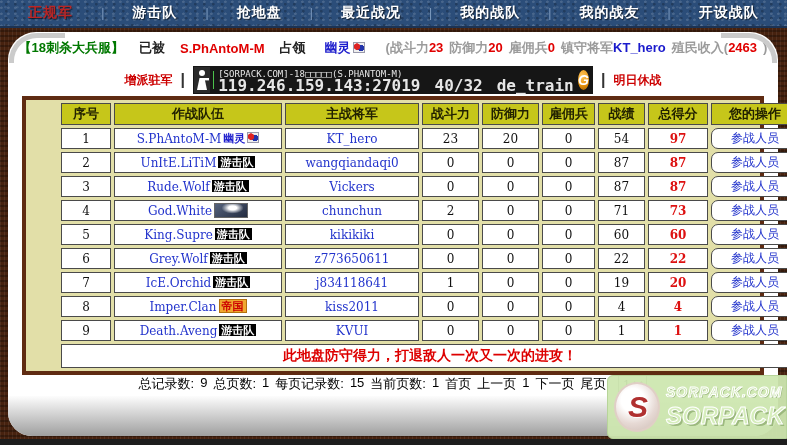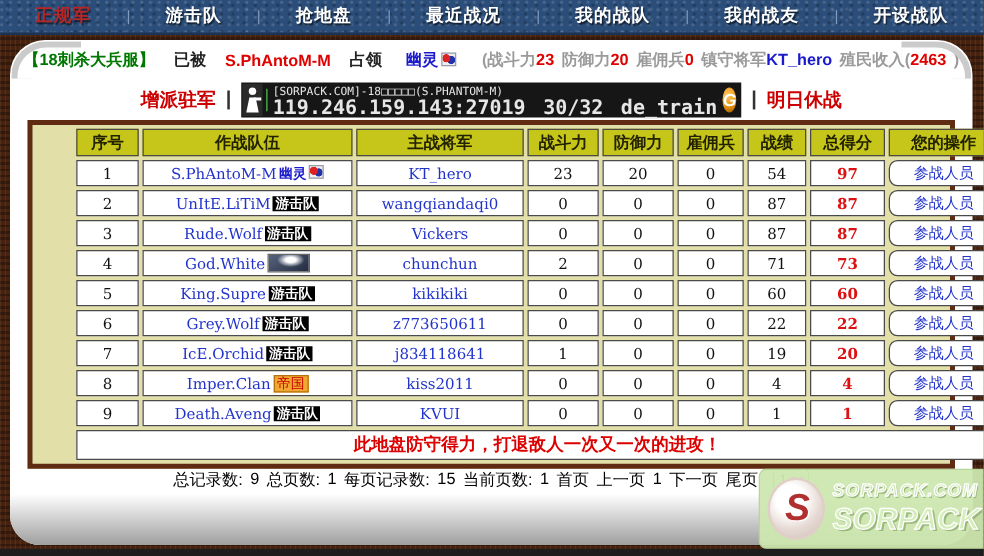--- a/index.html
+++ b/index.html
@@ -44,21 +44,21 @@
   .stat-label { color:#9b9b9b; margin-left:6px; }
   .stat-num  { color:#e00000; }
   .stat-link { color:#1a1acc; cursor:pointer; }
   .ghost-badge { color:#1a1acc; font-weight:bold; margin-left:4px; cursor:pointer; }
   .ghost-icon { display:inline-block; width:12px; height:11px; vertical-align:-1px; margin-left:2px;
     background: radial-gradient(circle at 30% 40%, #d22 0 3px, transparent 3.5px),
                 radial-gradient(circle at 70% 55%, #23a 0 3px, transparent 3.5px), #eee;
     border:1px solid #99a; }
   
   .armybar { height:32px; display:flex; align-items:center; justify-content:center; gap:8px; }
-  .red-link { color:#cc0000; font-weight:bold; font-size:15px; cursor:pointer; white-space:nowrap; }
+  .red-link { color:#cc0000; font-weight:bold; font-size:12px; cursor:pointer; white-space:nowrap; }
   .bar-div { color:#333; font-weight:bold; }
   .gt-banner { display:flex; align-items:center; background:#161616; height:28px; width:400px; padding:1px 4px 1px 1px; cursor:pointer; }
   .gt-icon { width:24px; height:26px; background:#2a2a2a; display:flex; align-items:center; justify-content:center; }
   .gt-bar { width:5px; height:18px; background:#4cc14c; margin:0 5px 0 3px; }
   .gt-text { flex:1; color:#e6e6e6; font-family:"DejaVu Sans Mono", monospace; line-height:12px; }
   .gt-line1 { font-size:9px; letter-spacing:0; }
   .gt-line2 { font-size:16px; font-weight:bold; display:flex; gap:14px; }
   .gt-spark { width:58px; height:20px; }
   .gt-logo { width:20px; height:20px; border-radius:50%; margin-left:2px;
     background:radial-gradient(circle at 35% 30%, #ffc65e, #e8920a 60%, #9c5e05);
@@ -69,21 +69,21 @@
   }
   table { width:100%; border-collapse:separate; border-spacing:3px 3px; table-layout:fixed;padding-left:32px; }
   th, td { border:1px solid #4a4a4a; text-align:center; overflow:hidden; white-space:nowrap; }
   th { background:#c6c61a; color:#222200; font-size:13px; font-weight:bold; height:22px; }
   td { background:#ffffff; height:21px; font-size:12px; font-family:"DejaVu Serif", serif; color:#111; }
   td.c-blue { color:#2233cc; cursor:pointer; }
   td.c-score { color:#dd1111; font-weight:bold; }
   td.c-action { font-family:"Liberation Sans", sans-serif; color:#2233cc; cursor:pointer;border-radius:7px; }
   .badge { font-family:"Liberation Sans", sans-serif; font-size:11px; margin-left:2px; vertical-align:1px; }
   .badge-black { background:#000; color:#fff; padding:0 2px; font-weight:bold; }
-  .badge-empire { background:#f0a830; color:#cc0000; border:1px solid #b3720e; padding:0 2px; font-weight:normal; }
+  .badge-empire { background:#f0a830; color:#cc0000; border:1px solid #b3720e; padding:0 2px; font-weight:bold; }
   .badge-img { display:inline-block; width:34px; height:15px; vertical-align:-3px;
     background: radial-gradient(ellipse at 55% 30%, #ffffff 0 4px, rgba(255,255,255,.55) 7px, transparent 11px),
                 linear-gradient(145deg,#56637d,#232c40); border:1px solid #666; }
   td.msg { color:#dd0000; font-weight:bold; font-size:14px; font-family:"Liberation Sans", sans-serif; height:24px; }
   
   .pagination { height:24px; display:flex; align-items:flex-start; justify-content:center; gap:6px;
     font-size:13px; color:#000; border-bottom:2px solid #2f4f2f; margin:0 14px; white-space:nowrap; }
   .pg-link { cursor:pointer; }
   .pg-select { font-size:11px; height:18px; margin-left:6px; }
   
@@ -147,21 +147,21 @@
             <circle cx="8" cy="4" r="3" fill="#fff"></circle>
             <path d="M3 21 L5.5 9 L10.5 9 L13 21 Z" fill="#fff"></path>
             <rect x="9" y="9" width="6" height="2.4" fill="#fff"></rect>
           </svg>
       </div>
       <div class="gt-bar"></div>
       <div class="gt-text">
         <div class="gt-line1">[SORPACK.COM]-18□□□□□(S.PHANTOM-M)</div>
         <div class="gt-line2">
           <span>119.246.159.143:27019</span>
-          <span>30/32</span>
+          <span>40/32</span>
           <span>de_train</span>
         </div>
       </div>
       <svg class="gt-spark" viewBox="0 0 58 20">
           <polyline points="2,12 12,5 20,11 30,13 42,14 55,14" fill="none" stroke="#cfcfcf" stroke-width="1.5"></polyline>
         </svg>
       <div class="gt-logo">G</div>
     </div>
     <span class="bar-div">|</span>
     <span class="red-link">明日休战</span>

